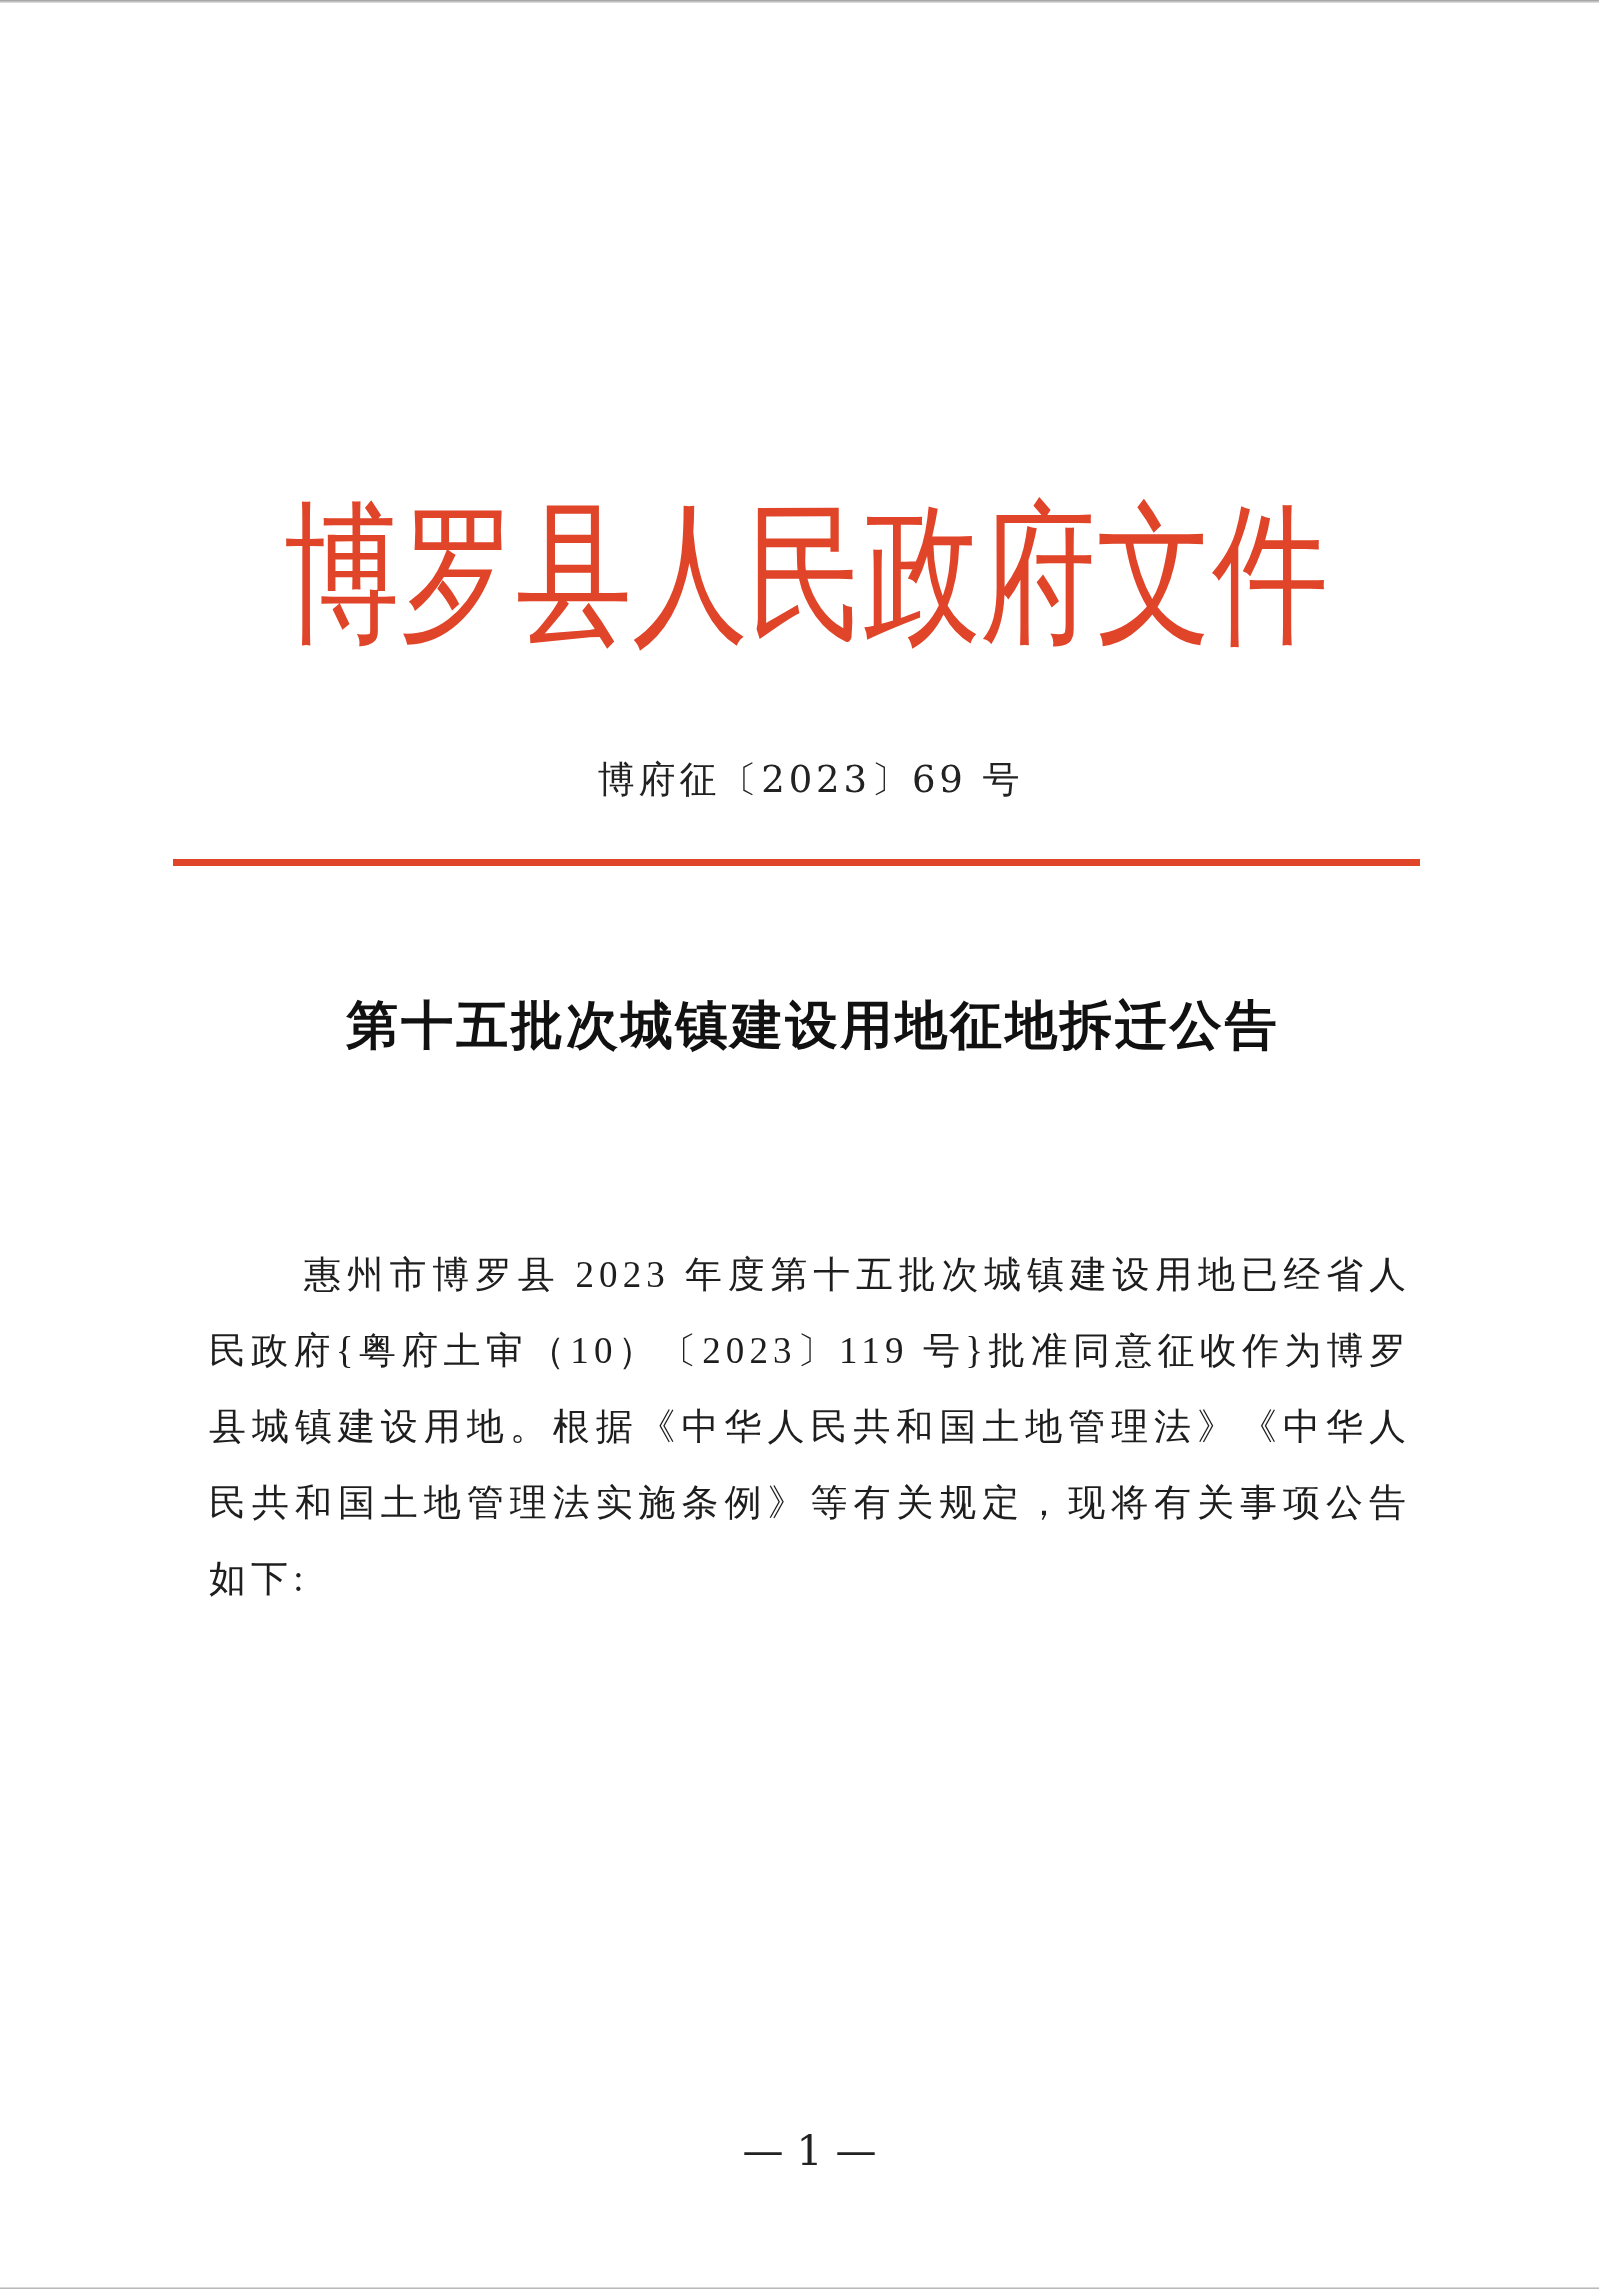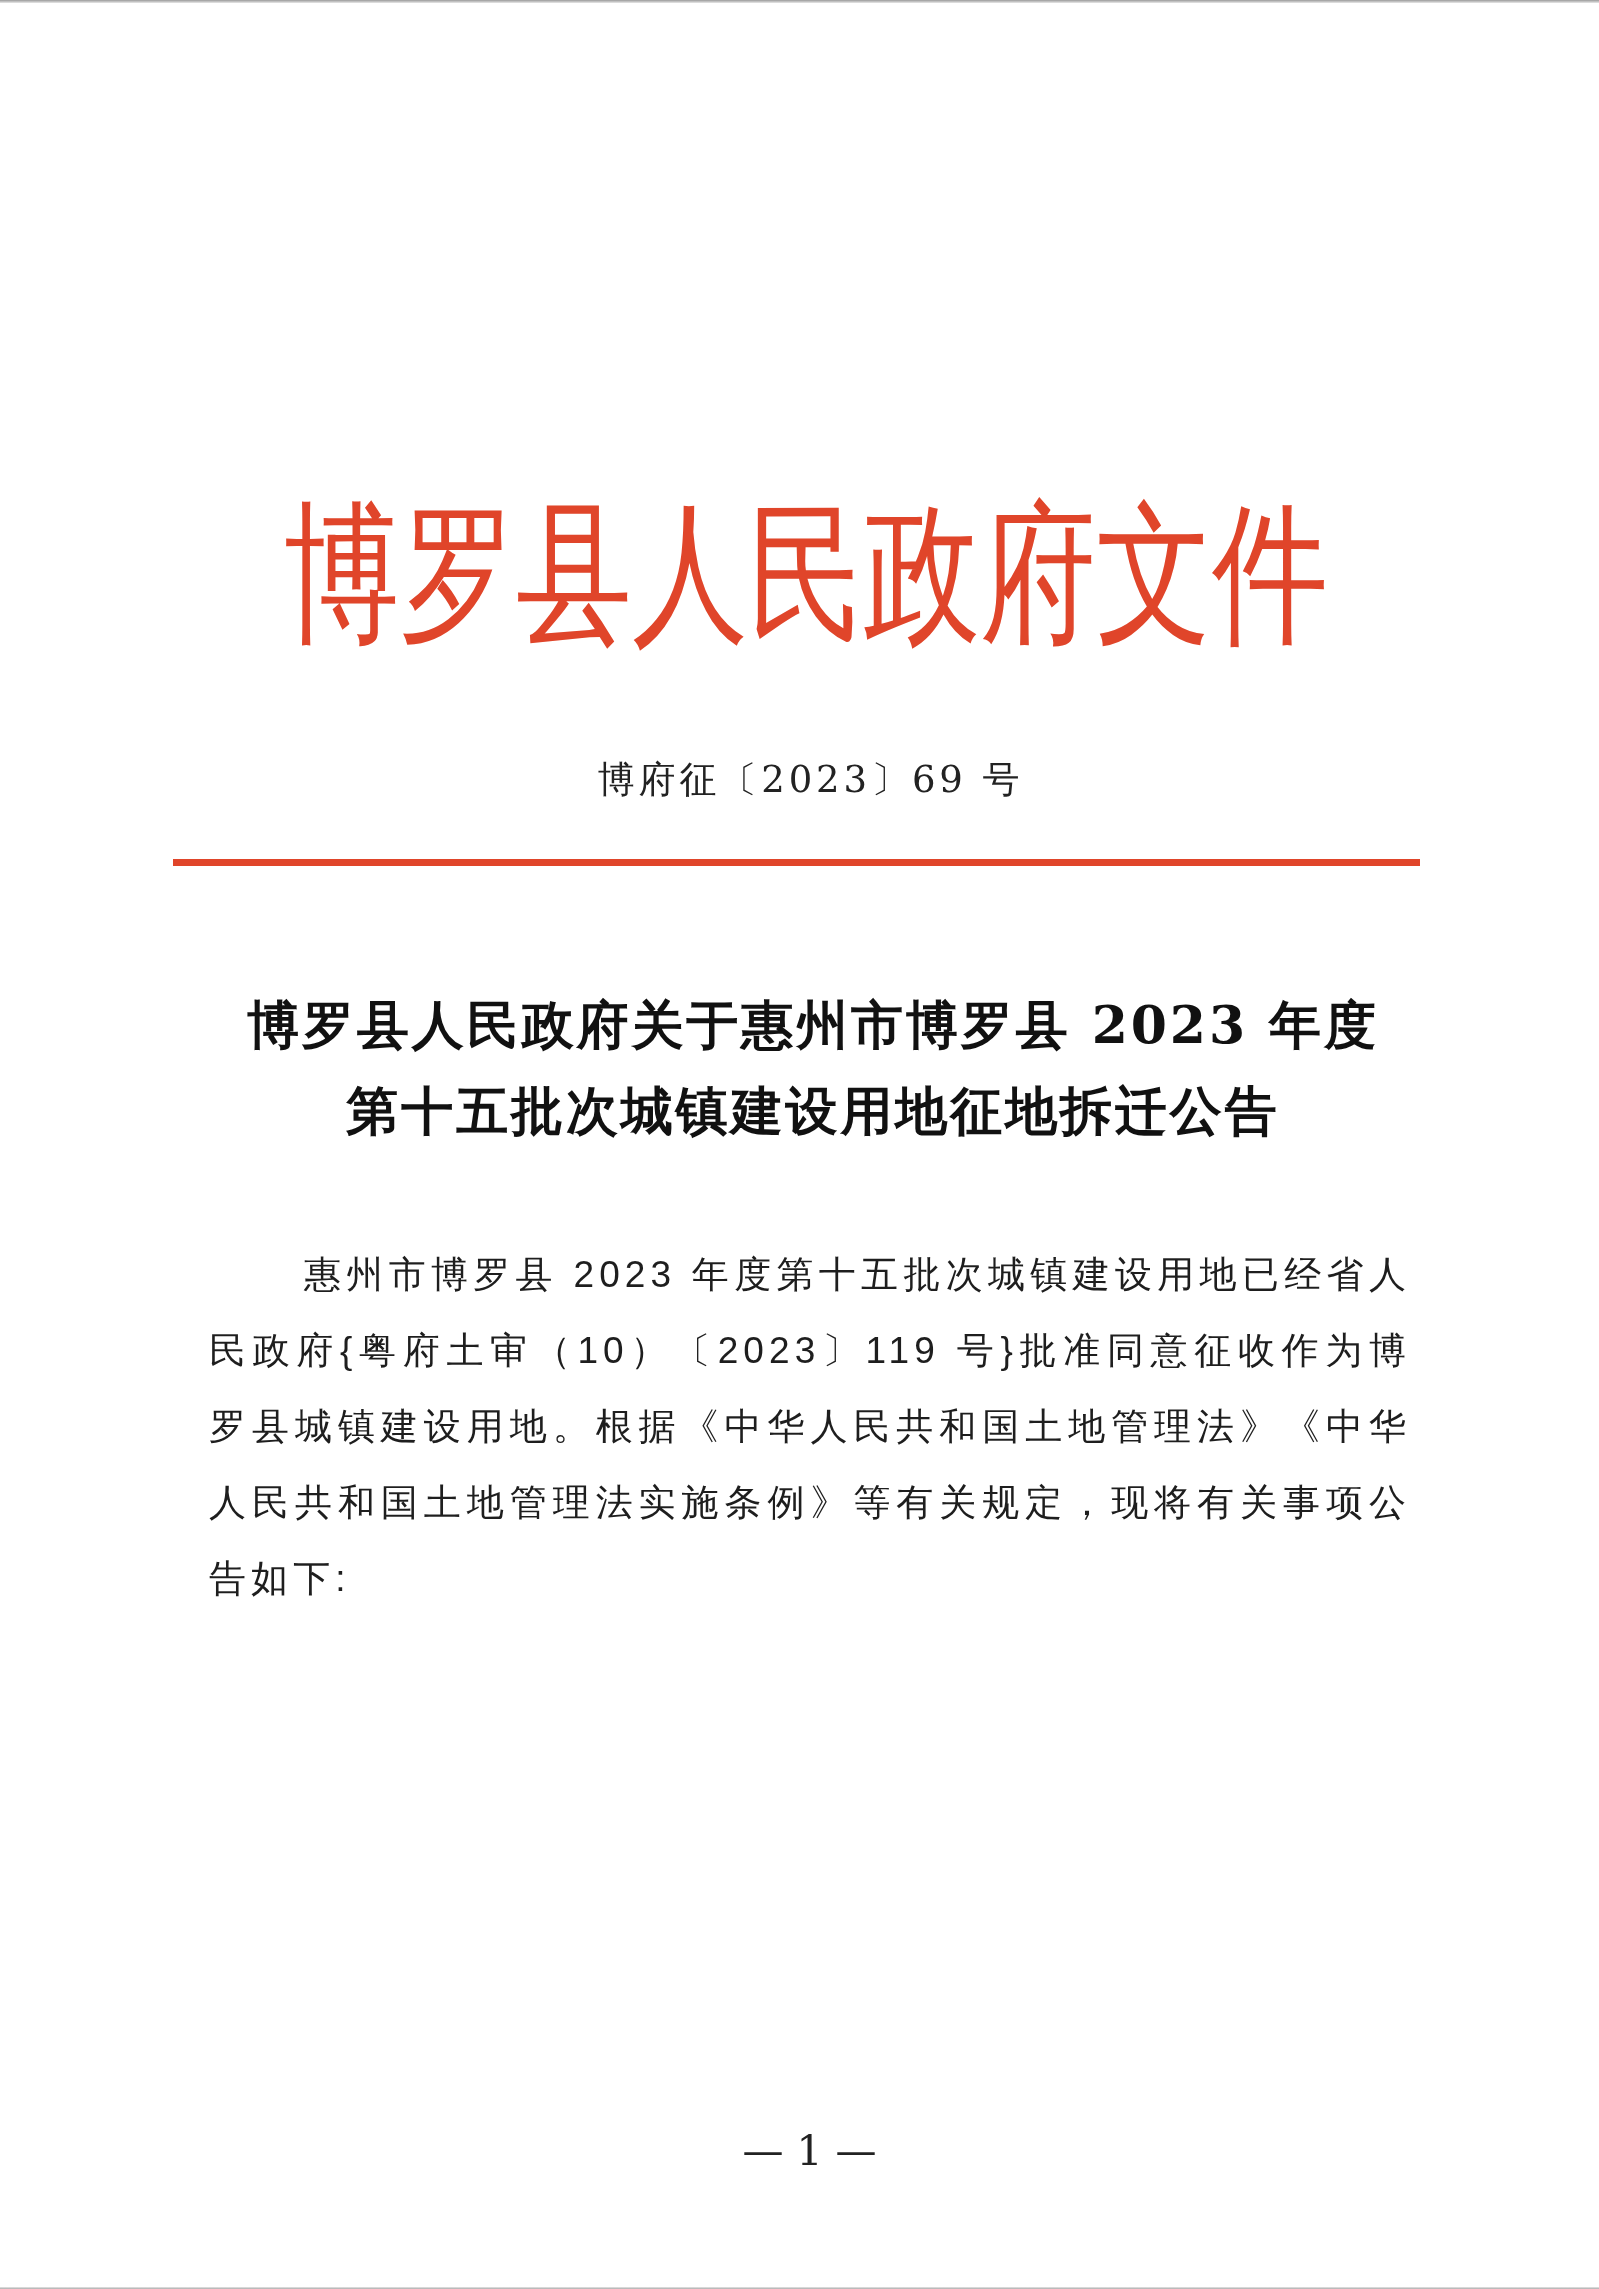--- a/index.html
+++ b/index.html
@@ -78,21 +78,21 @@
       color: #111;
     }
     .notice-title div {
       white-space: nowrap;
     }
     .body-text {
       position: absolute;
       left: 209px;
       top: 1237px;
       width: 1202px;
-      font-family: Liberation Sans, sans-serif;
+      font-family: Liberation Serif, serif;
       font-size: 37px;
       line-height: 76px;
       letter-spacing: 5.1px;
       color: #1e1e1e;
       text-align: justify;
     }
     .body-text p {
       margin: 0;
       text-indent: 95px;
     }
@@ -126,21 +126,20 @@
   <span>府</span>
   <span>文</span>
   <span>件</span>
 </div>
 
 <div class="doc-number">博府征〔2023〕69 号</div>
 
 <div class="red-rule"></div>
 
 <div class="notice-title">
-  <div>博罗县人民政府关于惠州市博罗县 2023 年度</div>
   <div>第十五批次城镇建设用地征地拆迁公告</div>
 </div>
 
 <div class="body-text">
   <p>惠州市博罗县 2023 年度第十五批次城镇建设用地已经省人民政府{粤府土审（10）〔2023〕119 号}批准同意征收作为博罗县城镇建设用地。根据《中华人民共和国土地管理法》《中华人民共和国土地管理法实施条例》等有关规定，现将有关事项公告如下:</p>
 </div>
 
 <div class="page-number">— 1 —</div>
 
 <div class="scan-edge-bottom"></div>

